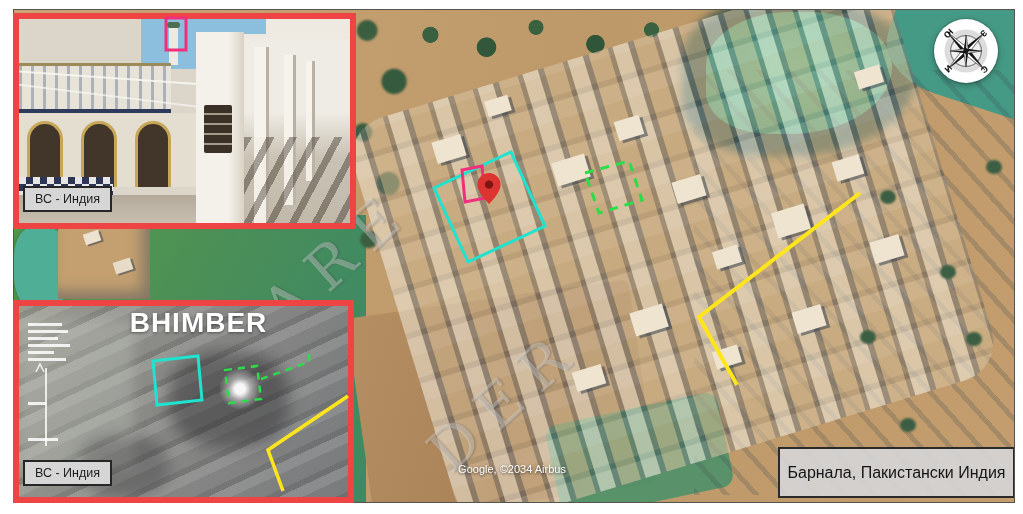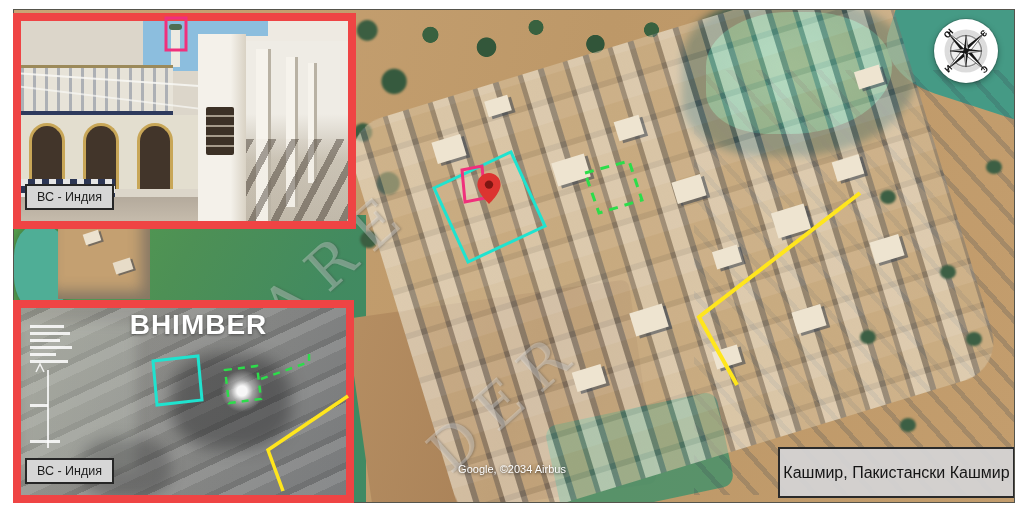--- a/index.html
+++ b/index.html
@@ -74,21 +74,21 @@
   .compass{position:absolute;left:920px;top:9px;width:64px;height:64px;border-radius:50%;
       background:#fff;z-index:10;box-shadow:0 0 0 1px rgba(0,0,0,.12),0 2px 6px rgba(0,0,0,.35);}
   .compass-inner{position:absolute;inset:0;transform:rotate(135deg);}
   .cl{position:absolute;font-size:9px;font-weight:bold;color:#111;width:10px;text-align:center;}
   .cl-n{left:27px;top:1px;}
   .cl-e{left:52px;top:27px;}
   .cl-s{left:27px;top:52px;}
   .cl-w{left:2px;top:27px;}
 
   
-  .inset{position:absolute;border:8px solid #ef4444;overflow:hidden;z-index:20;}
+  .inset{position:absolute;border:6px solid #ef4444;overflow:hidden;z-index:20;}
   .inset-photo{left:13px;top:13px;width:343px;height:216px;background:#ded8cc;}
   .inset-ir{left:13px;top:300px;width:341px;height:203px;
       background:linear-gradient(115deg,#9a9b91,#8b8b87 35%,#787a7c);}
   .inset div{position:absolute;}
 
   
   .ip-left{left:0;top:0;width:177px;height:212px;background:#dcd6ca;}
   .ip-sky{left:122px;top:0;width:55px;height:50px;background:#8cbede;}
   .ip-minaret{left:150px;top:4px;width:9px;height:42px;background:#eceae2;}
   .ip-mincap{left:148px;top:3px;width:13px;height:6px;background:#4e6e52;border-radius:3px;}
@@ -190,21 +190,21 @@
     <div class="t-rt" style="left:886px;top:408px"></div>
     <div class="t-rt" style="left:972px;top:150px"></div>
 
     <div class="wm wm1">ARE</div>
     <div class="wm wm2">DER</div>
 
     <div class="map-attr">
       <div>Google, ©2034 Airbus</div>
     </div>
 
-    <div class="loc-tag">Кашмир, Пакистански Кашмир</div>
+    <div class="loc-tag">Барнала, Пакистански Индия</div>
 
     <div class="compass">
       <div class="compass-inner">
         <svg width="64" height="64" viewBox="0 0 64 64">
           <circle cx="32" cy="32" r="19" fill="none" stroke="#c4c4c4" stroke-width="5" opacity="0.6"></circle>
           <circle cx="32" cy="32" r="15.5" fill="#efefef" stroke="#8c8c8c" stroke-width="1.5"></circle>
           <g>
             <g>
                 <polygon points="32,5 28.5,32 32,32" fill="#161616"></polygon>
                 <polygon points="32,5 35.5,32 32,32" fill="#fafafa" stroke="#222" stroke-width="0.6"></polygon>

